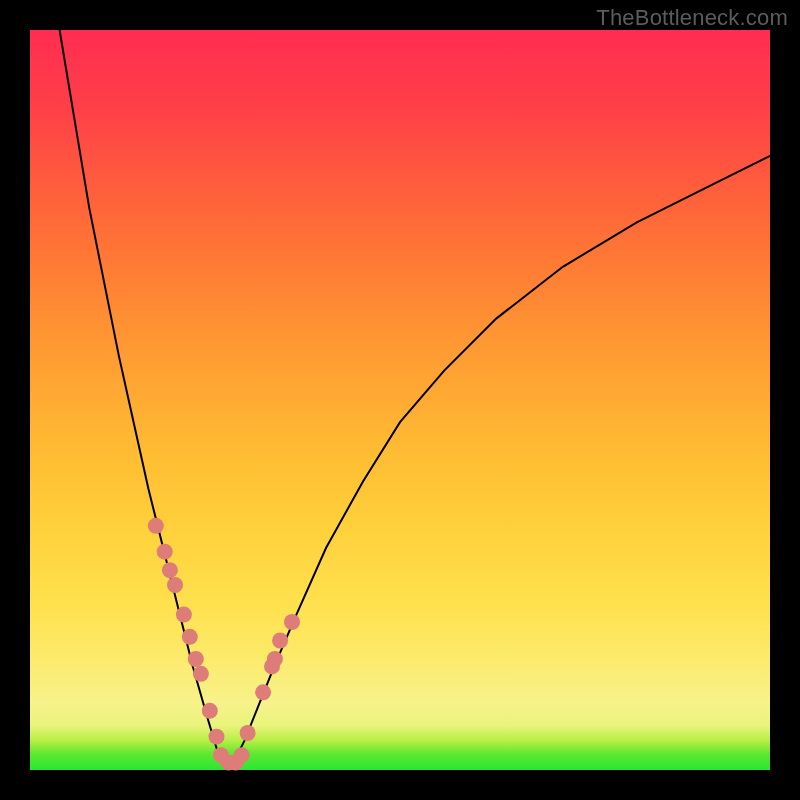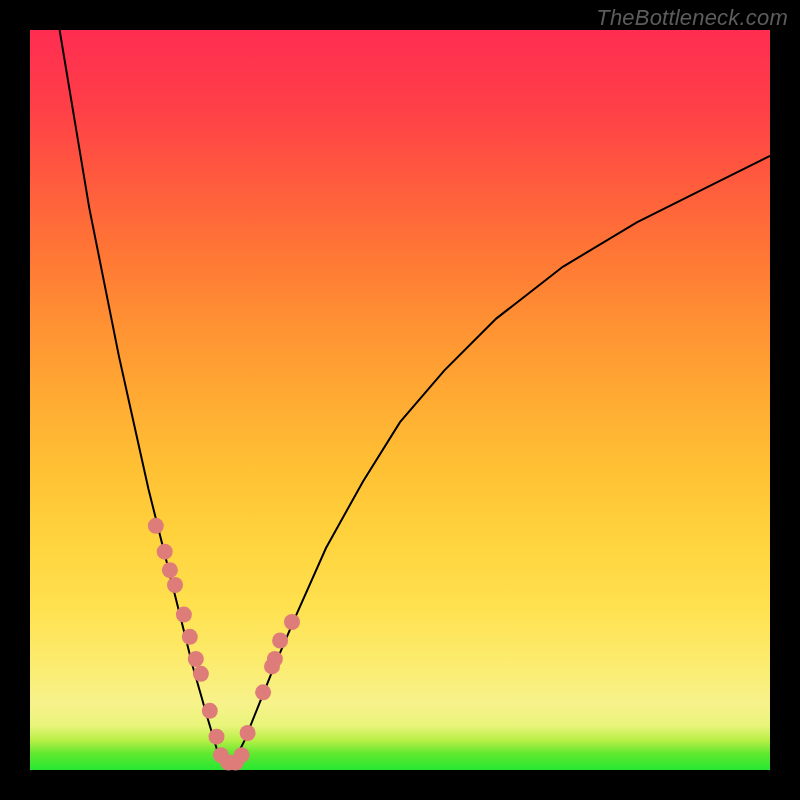--- a/index.html
+++ b/index.html
@@ -9,21 +9,20 @@
     height: 800px;
     background: #000;
     overflow: hidden;
     font-family: Arial, Helvetica, sans-serif;
   }
   .frame {
     position: absolute;
     left: 0; top: 0;
     width: 800px; height: 800px;
     background: #000;
-    font-style: italic;
   }
   .plot-area {
     position: absolute;
     left: 30px;
     top: 30px;
     width: 740px;
     height: 740px;
     
     background: linear-gradient(to top,
       #27e833 0%,

